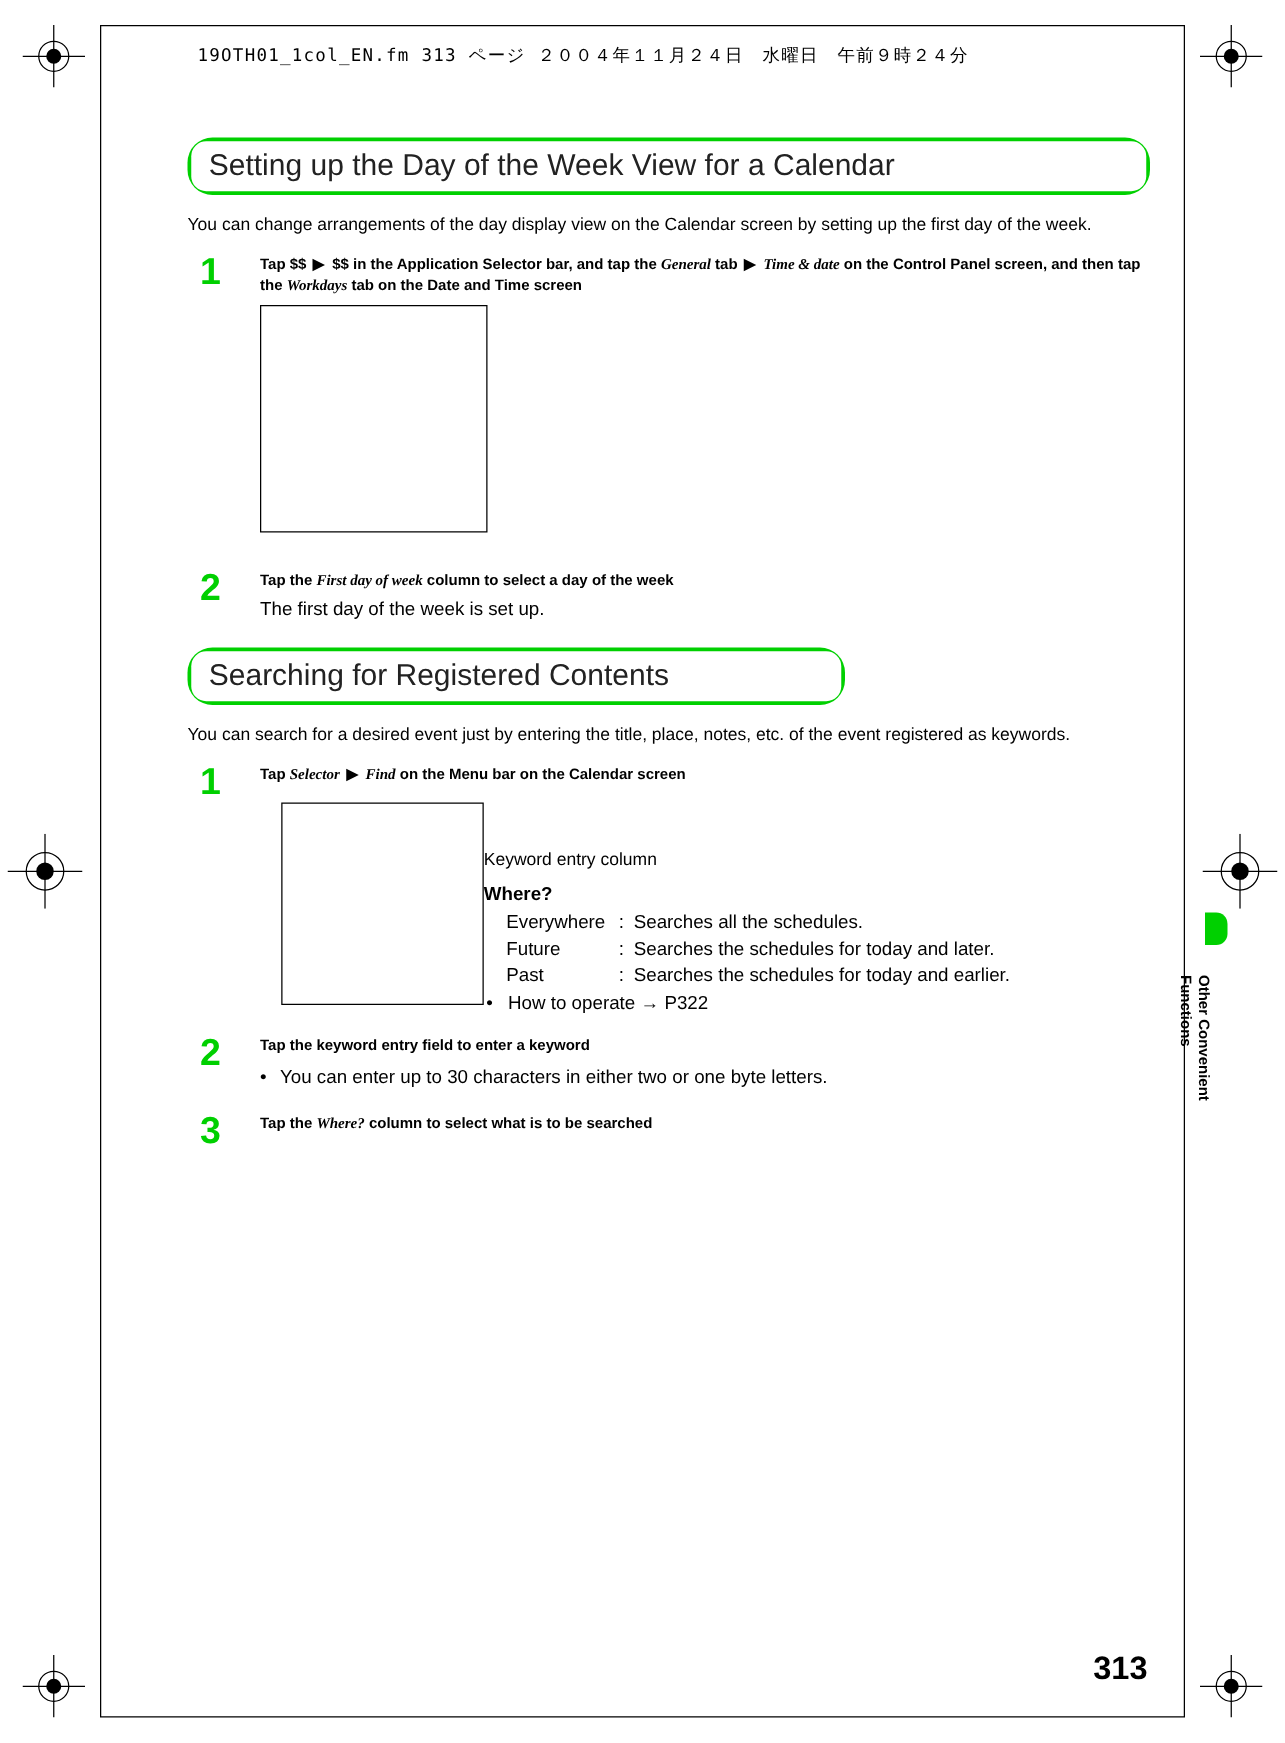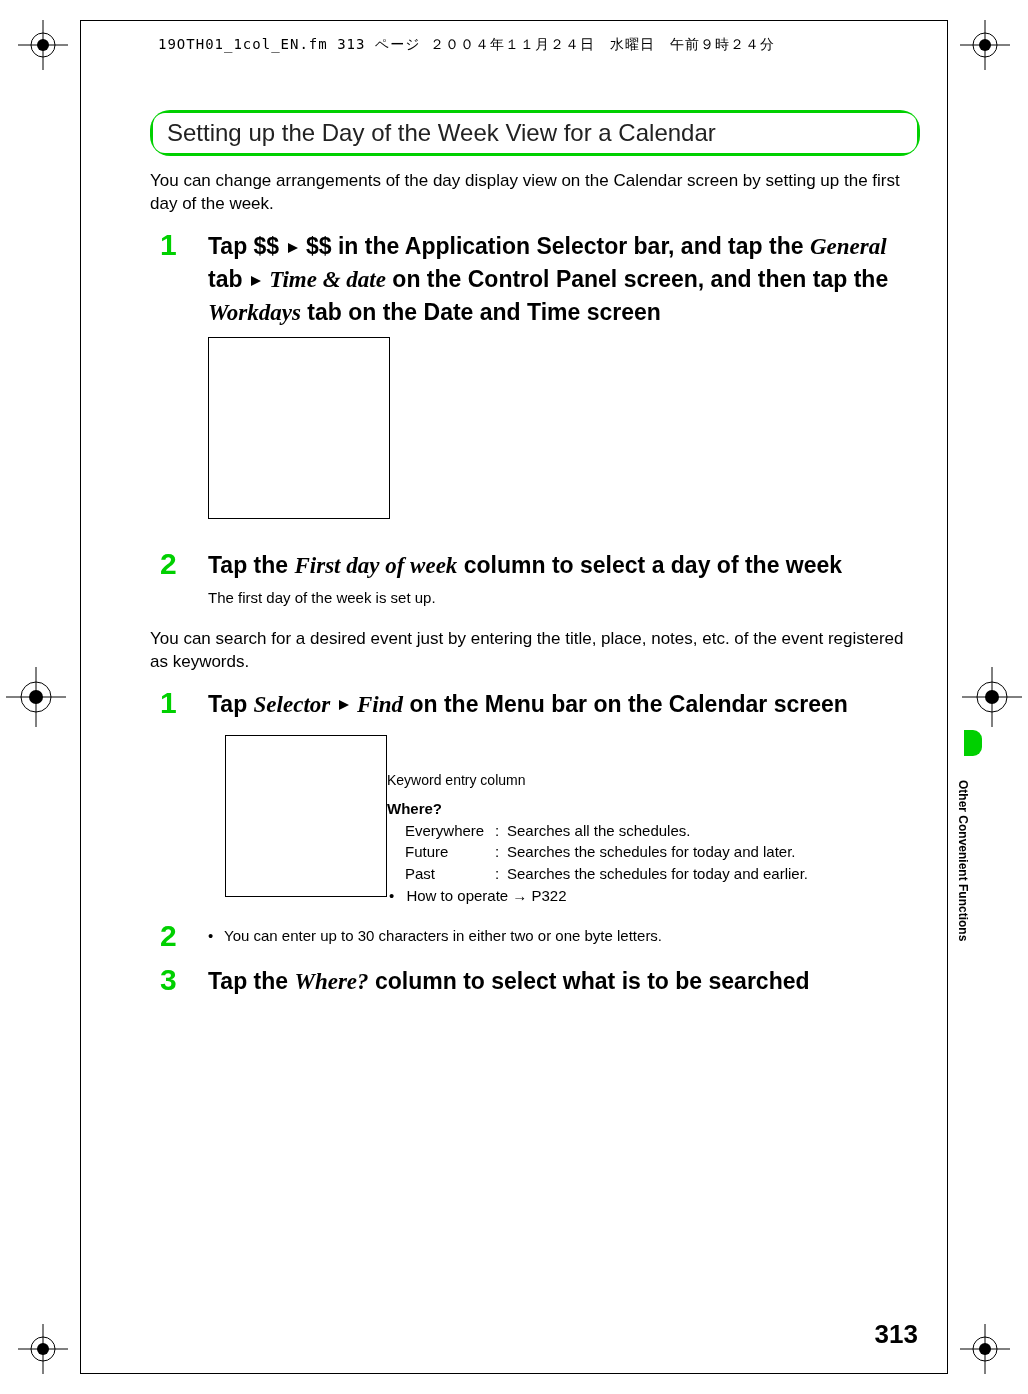--- a/index.html
+++ b/index.html
@@ -63,21 +63,21 @@
     background: #fff;
     border-radius: 12px;
     padding: 6px 14px;
     font-size: 24px;
     font-weight: normal;
     color: #222;
     display:inline-block;
     width: calc(100% - 28px);
   }
   .body-text {
-    font-size: 17px;
+    font-size: 14px;
     line-height: 1.35;
     margin-bottom: 14px;
   }
   .step {
     display: flex;
     margin-bottom: 14px;
     margin-top: 6px;
   }
   .step-num {
     font-family: Arial, sans-serif;
@@ -87,21 +87,21 @@
     width: 48px;
     flex-shrink: 0;
     line-height: 1;
     padding-top: 0px;
     padding-left: 10px;
   }
   .step-body {
     flex: 1;
   }
   .step-title {
-    font-size: 23px;
+    font-size: 12px;
     font-weight: bold;
     line-height: 1.4;
     margin-bottom: 6px;
   }
   .step-note {
     font-size: 15px;
     margin-bottom: 8px;
   }
   .italic {
     font-family: "Times New Roman", Times, serif;
@@ -291,20 +291,23 @@
   <div class="step">
     <div class="step-num">2</div>
     <div class="step-body">
       <div class="step-title">
         <span>Tap the </span><span class="italic">First day of week</span><span> column to select a day of the week</span>
       </div>
       <div class="step-note">The first day of the week is set up.</div>
     </div>
   </div>
 
+  <div class="section-heading" style="width:520px">
+    <div class="section-heading-inner">Searching for Registered Contents</div>
+  </div>
   <div class="body-text">You can search for a desired event just by entering the title, place, notes, etc. of the event registered as keywords.</div>
 
   <div class="step">
     <div class="step-num">1</div>
     <div class="step-body">
       <div class="step-title">
         <span>Tap </span><span class="italic">Selector</span> <span class="arrow-right"></span> <span class="italic">Find</span><span> on the Menu bar on the Calendar screen</span>
       </div>
       <div class="side-by-side">
         <div class="placeholder-box-small"></div>
@@ -330,20 +333,21 @@
             <span>How to operate </span><span class="thin-arrow"></span><span> P322</span>
           </div>
         </div>
       </div>
     </div>
   </div>
 
   <div class="step">
     <div class="step-num">2</div>
     <div class="step-body">
+      <div class="step-title">Tap the keyword entry field to enter a keyword</div>
       <ul class="bullets">
         <li>You can enter up to 30 characters in either two or one byte letters.</li>
       </ul>
     </div>
   </div>
 
   <div class="step">
     <div class="step-num">3</div>
     <div class="step-body">
       <div class="step-title">

